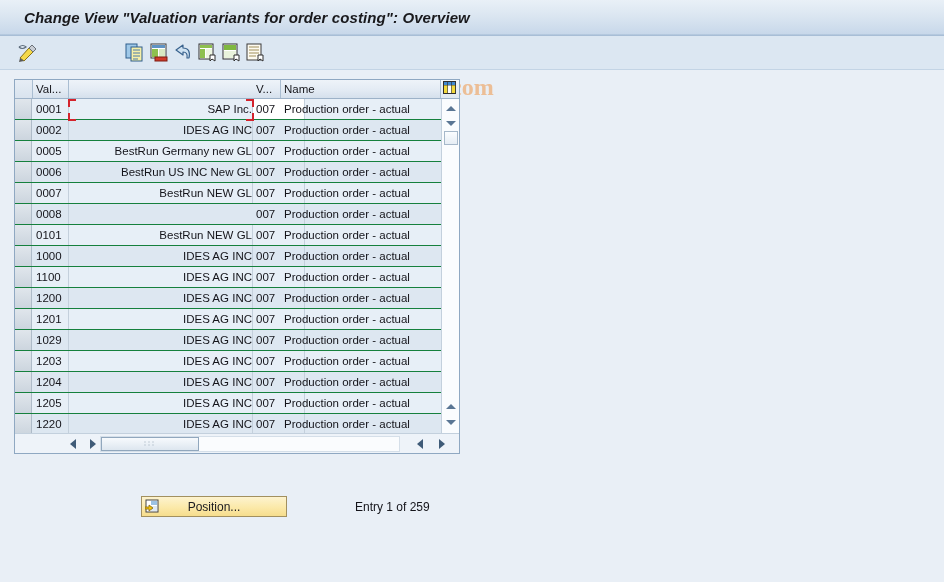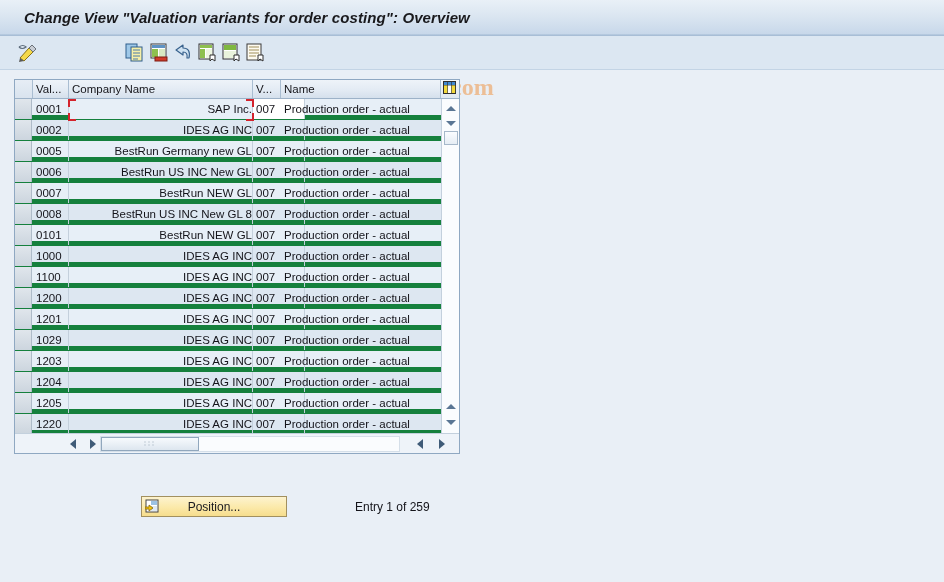--- a/index.html
+++ b/index.html
@@ -129,21 +129,21 @@
     position: absolute;
     left: 0;
     top: 19px;
     width: 426px;
     height: 335px;
     overflow: hidden;
   }
   .trow {
     position: relative;
     height: 21px;
-    border-bottom: 5px solid #15803d;
+    border-bottom: 1px solid #15803d;
     box-sizing: border-box;
     width: 426px;
   }
   .trow.odd  { background: #e7eff7; }
   .trow.even { background: #dde7f1; }
 
   .cell-sel {
     position: absolute;
     left: 0; top: 0;
     width: 17px;
@@ -416,21 +416,20 @@
   </div>
 
   <div class="watermark">www.tutorialkart.com</div>
 </div>
 
 <div class="table-panel">
 
   <div class="thead">
     <div class="th sel" style="left:0; width:18px;"></div>
     <div class="th" style="left:18px; width:36px;">Val...</div>
-    <div class="th" style="left:54px; width:184px;">Company Name</div>
     <div class="th" style="left:238px; width:28px;">V...</div>
     <div class="th" style="left:266px; width:160px; border-right:none;">Name</div>
     <div class="th-settings">
       <svg width="17" height="16" viewBox="0 0 17 16">
         <rect x="2" y="1" width="13" height="13" fill="#2f2f2f"></rect>
         <rect x="3" y="2" width="3.3" height="3" fill="#3f87d0"></rect>
         <rect x="6.9" y="2" width="3.3" height="3" fill="#3f87d0"></rect>
         <rect x="10.8" y="2" width="3.3" height="3" fill="#3f87d0"></rect>
         <rect x="3" y="5.4" width="3.3" height="7.6" fill="#f2d93c"></rect>
         <rect x="6.9" y="5.4" width="3.3" height="7.6" fill="#fdfdfd"></rect>
@@ -471,21 +470,20 @@
       <div class="trow odd">
         <div class="cell-sel"></div>
         <div class="td c-key">0007</div>
         <div class="td c-name">BestRun NEW GL</div>
         <div class="td c-var">007</div>
         <div class="td c-desc">Production order - actual</div>
       </div>
       <div class="trow even">
         <div class="cell-sel"></div>
         <div class="td c-key">0008</div>
-        <div class="td c-name">BestRun US INC New GL 8</div>
         <div class="td c-var">007</div>
         <div class="td c-desc">Production order - actual</div>
       </div>
       <div class="trow odd">
         <div class="cell-sel"></div>
         <div class="td c-key">0101</div>
         <div class="td c-name">BestRun NEW GL</div>
         <div class="td c-var">007</div>
         <div class="td c-desc">Production order - actual</div>
       </div>

